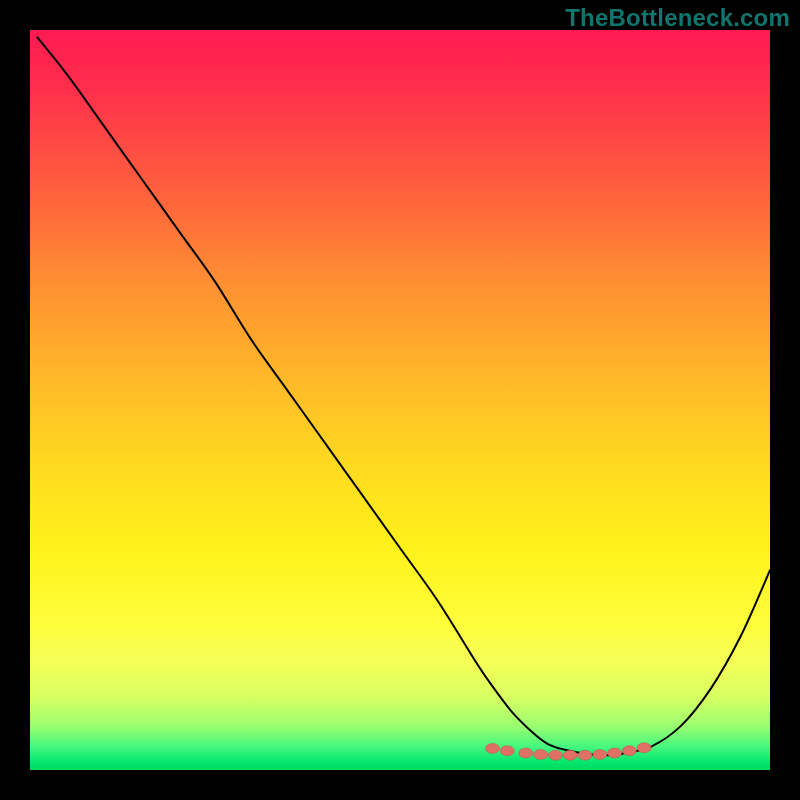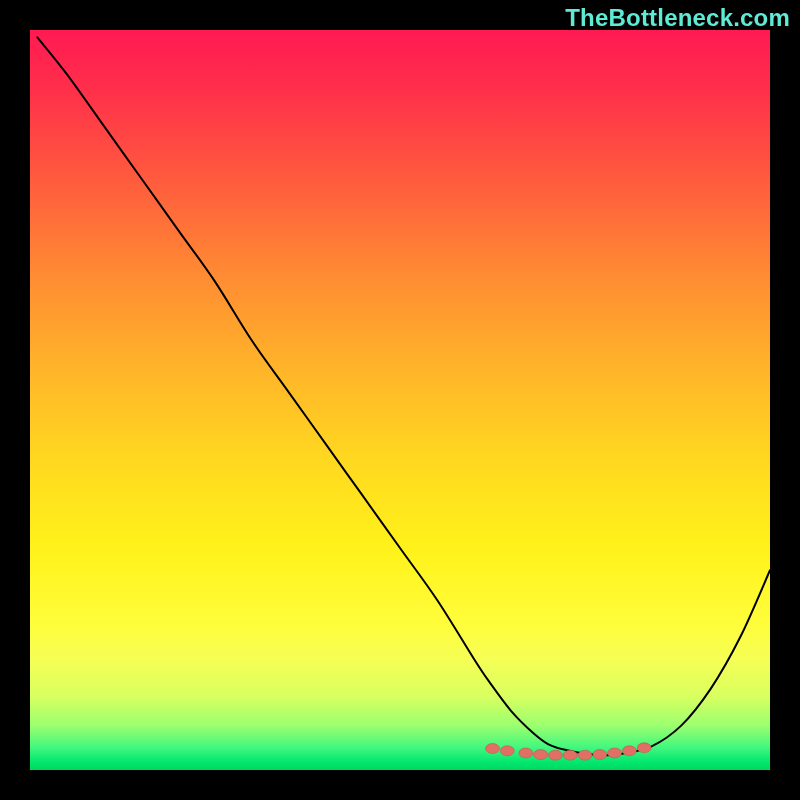--- a/index.html
+++ b/index.html
@@ -14,21 +14,21 @@
   .frame {
     position: relative;
     width: 800px;
     height: 800px;
     background: #000;
   }
   .watermark {
     position: absolute;
     top: 4px;
     right: 10px;
-    color: #5eead4;
+    color: #0f766e;
     font-size: 24px;
     font-weight: 600;
     letter-spacing: 0.2px;
     user-select: none;
     z-index: 10;
   }
   .plot-area {
     position: absolute;
     left: 30px;
     top: 30px;

